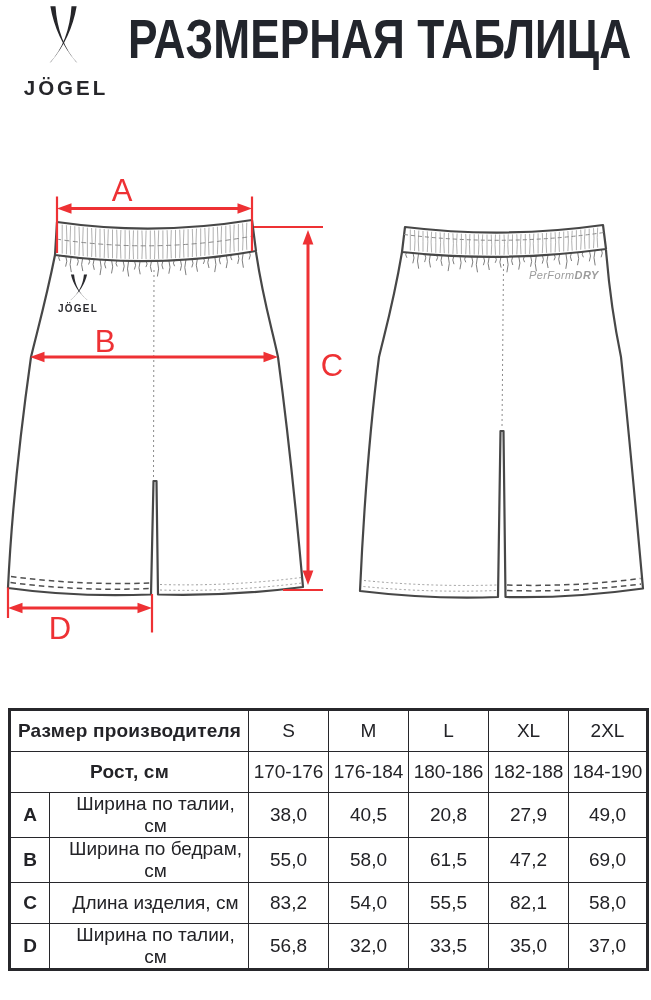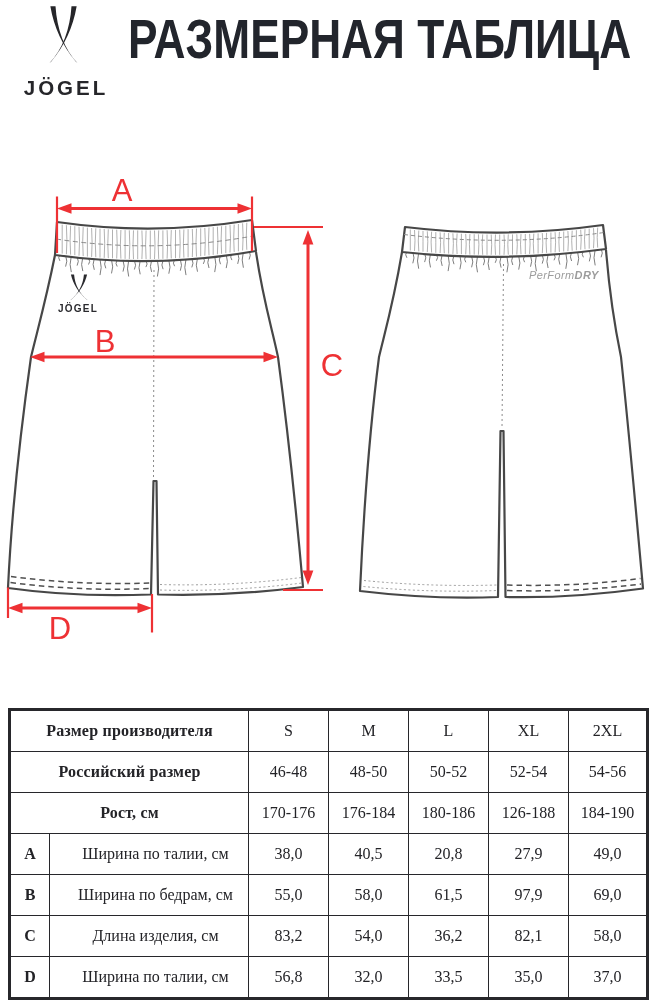--- a/index.html
+++ b/index.html
@@ -16,21 +16,21 @@
   }
   
   .diagram{position:absolute;left:0;top:160px;width:651px;height:545px;}
   
   .size-table{
     position:absolute;left:8px;top:708px;width:638px;
     border-collapse:collapse;table-layout:fixed;color:#232327;
   }
   .size-table td{
     border:1.5px solid #27272b;height:40px;text-align:center;vertical-align:middle;
-    font-size:16px;padding:0;font-family:Liberation Serif, serif;
+    font-size:19px;padding:0;
   }
   .size-table{border:3px solid #27272b;}
   .cell-merged{font-weight:bold;font-size:17px;letter-spacing:0.2px;}
   .cell-letter{font-weight:bold;font-size:17px;}
   .cell-name{text-align:right;padding-left:13px !important;font-size:16px;}
 </style>
 </head>
 <body>
 
 <svg class="brand-logo" viewBox="0 0 125 105">
@@ -138,59 +138,51 @@
   <tbody>
   <tr>
     <td colspan="2" class="cell-merged">Размер производителя</td>
     <td>S</td>
     <td>M</td>
     <td>L</td>
     <td>XL</td>
     <td>2XL</td>
   </tr>
   <tr>
-    <td colspan="2" class="cell-merged">Российский размер</td>
-    <td>46-48</td>
-    <td>48-50</td>
-    <td>50-52</td>
-    <td>52-54</td>
-    <td>54-56</td>
-  </tr>
-  <tr>
     <td colspan="2" class="cell-merged">Рост, см</td>
     <td>170-176</td>
     <td>176-184</td>
     <td>180-186</td>
-    <td>126-188</td>
+    <td>182-188</td>
     <td>184-190</td>
   </tr>
   <tr>
     <td class="cell-letter">A</td>
     <td class="cell-name">Ширина по талии, см</td>
     <td>38,0</td>
     <td>40,5</td>
     <td>20,8</td>
     <td>27,9</td>
     <td>49,0</td>
   </tr>
   <tr>
     <td class="cell-letter">B</td>
     <td class="cell-name">Ширина по бедрам, см</td>
     <td>55,0</td>
     <td>58,0</td>
     <td>61,5</td>
-    <td>97,9</td>
+    <td>47,2</td>
     <td>69,0</td>
   </tr>
   <tr>
     <td class="cell-letter">C</td>
     <td class="cell-name">Длина изделия, см</td>
     <td>83,2</td>
     <td>54,0</td>
-    <td>36,2</td>
+    <td>55,5</td>
     <td>82,1</td>
     <td>58,0</td>
   </tr>
   <tr>
     <td class="cell-letter">D</td>
     <td class="cell-name">Ширина по талии, см</td>
     <td>56,8</td>
     <td>32,0</td>
     <td>33,5</td>
     <td>35,0</td>

